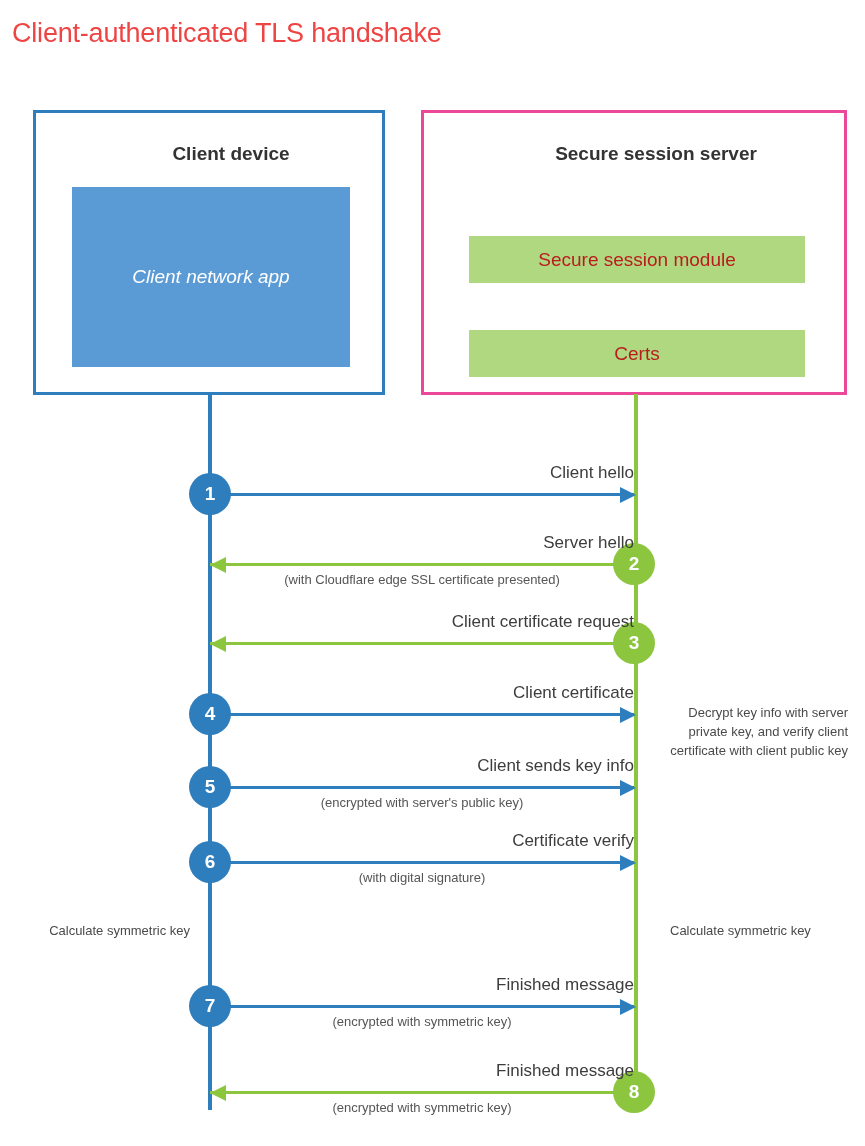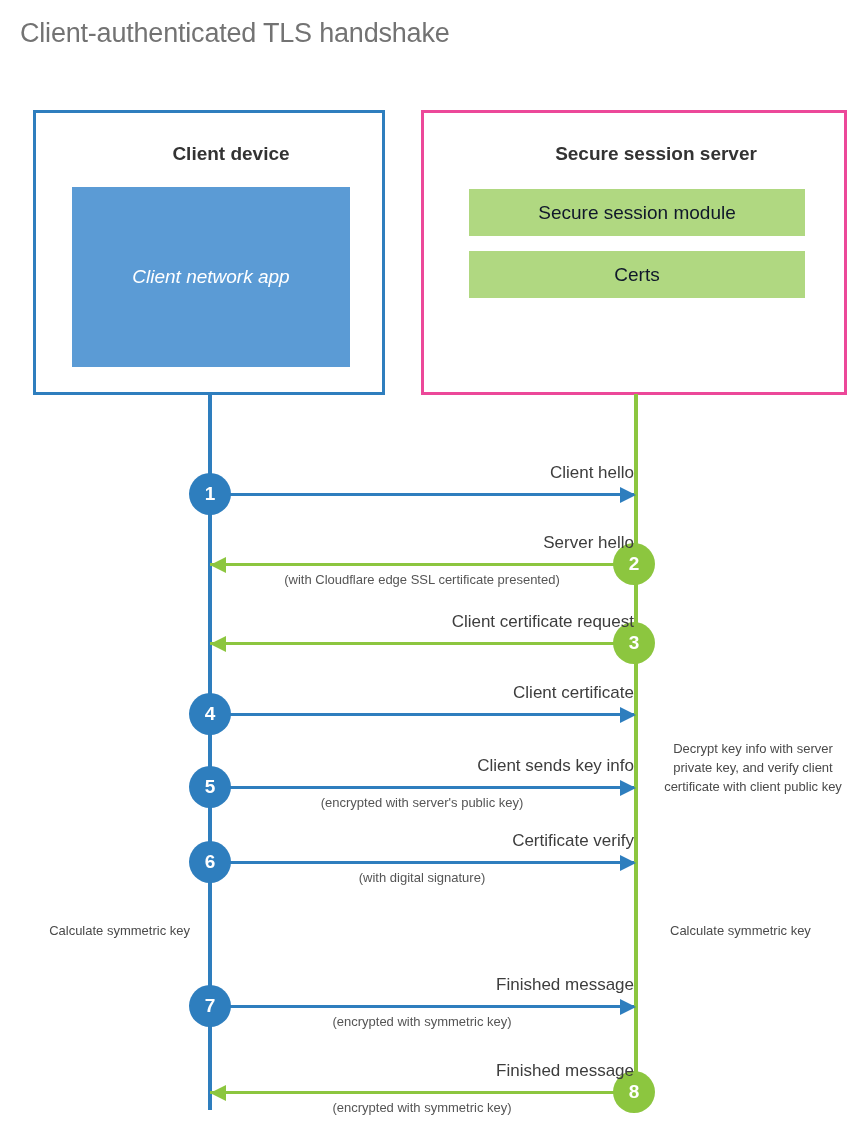--- a/index.html
+++ b/index.html
@@ -11,25 +11,25 @@
     width: 865px;
     height: 1146px;
     position: relative;
     font-family: "Liberation Sans", "DejaVu Sans", sans-serif;
     overflow: hidden;
   }
 
   
   #page-title {
     position: absolute;
-    left: 20px;
+    left: 12px;
     top: 18px;
     font-size: 27px;
     font-weight: 400;
-    color: #737373;
+    color: #ef4444;
     letter-spacing: -0.2px;
     white-space: nowrap;
   }
 
   
   .party-box {
     position: absolute;
     box-sizing: border-box;
     background: #ffffff;
   }
@@ -77,26 +77,27 @@
   
   #server-stack {
     position: absolute;
     left: 45px;
     top: 76px;
     width: 336px;
   }
   .server-chip {
     height: 47px;
     background: #B0D881;
-    color: #0f172a;
+    color: #b91c1c;
     font-size: 19px;
     display: flex;
     align-items: center;
     justify-content: center;
     margin-bottom: 15px;
+    margin-top: 47px;
   }
 
   
   .lifeline {
     position: absolute;
     width: 4px;
     top: 394px;
     height: 716px;
   }
   #client-lifeline { left: 208px; background: #2E7EBE; }
@@ -173,23 +174,23 @@
 
   
   .side-note {
     position: absolute;
     font-size: 13px;
     color: #4a4a4a;
     line-height: 1.45;
   }
   #server-decrypt-note {
     left: 658px;
-    top: 740px;
+    top: 704px;
     width: 190px;
-    text-align: center;
+    text-align: right;
   }
   #client-calc-note {
     left: 20px;
     top: 922px;
     width: 170px;
     text-align: right;
   }
   #server-calc-note {
     left: 670px;
     top: 922px;

